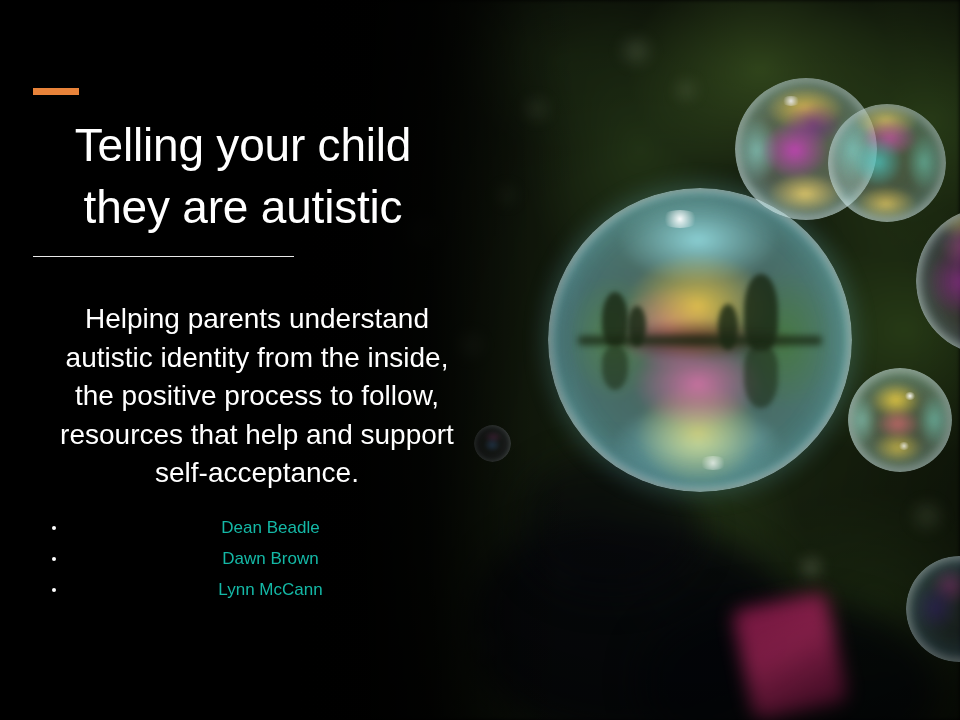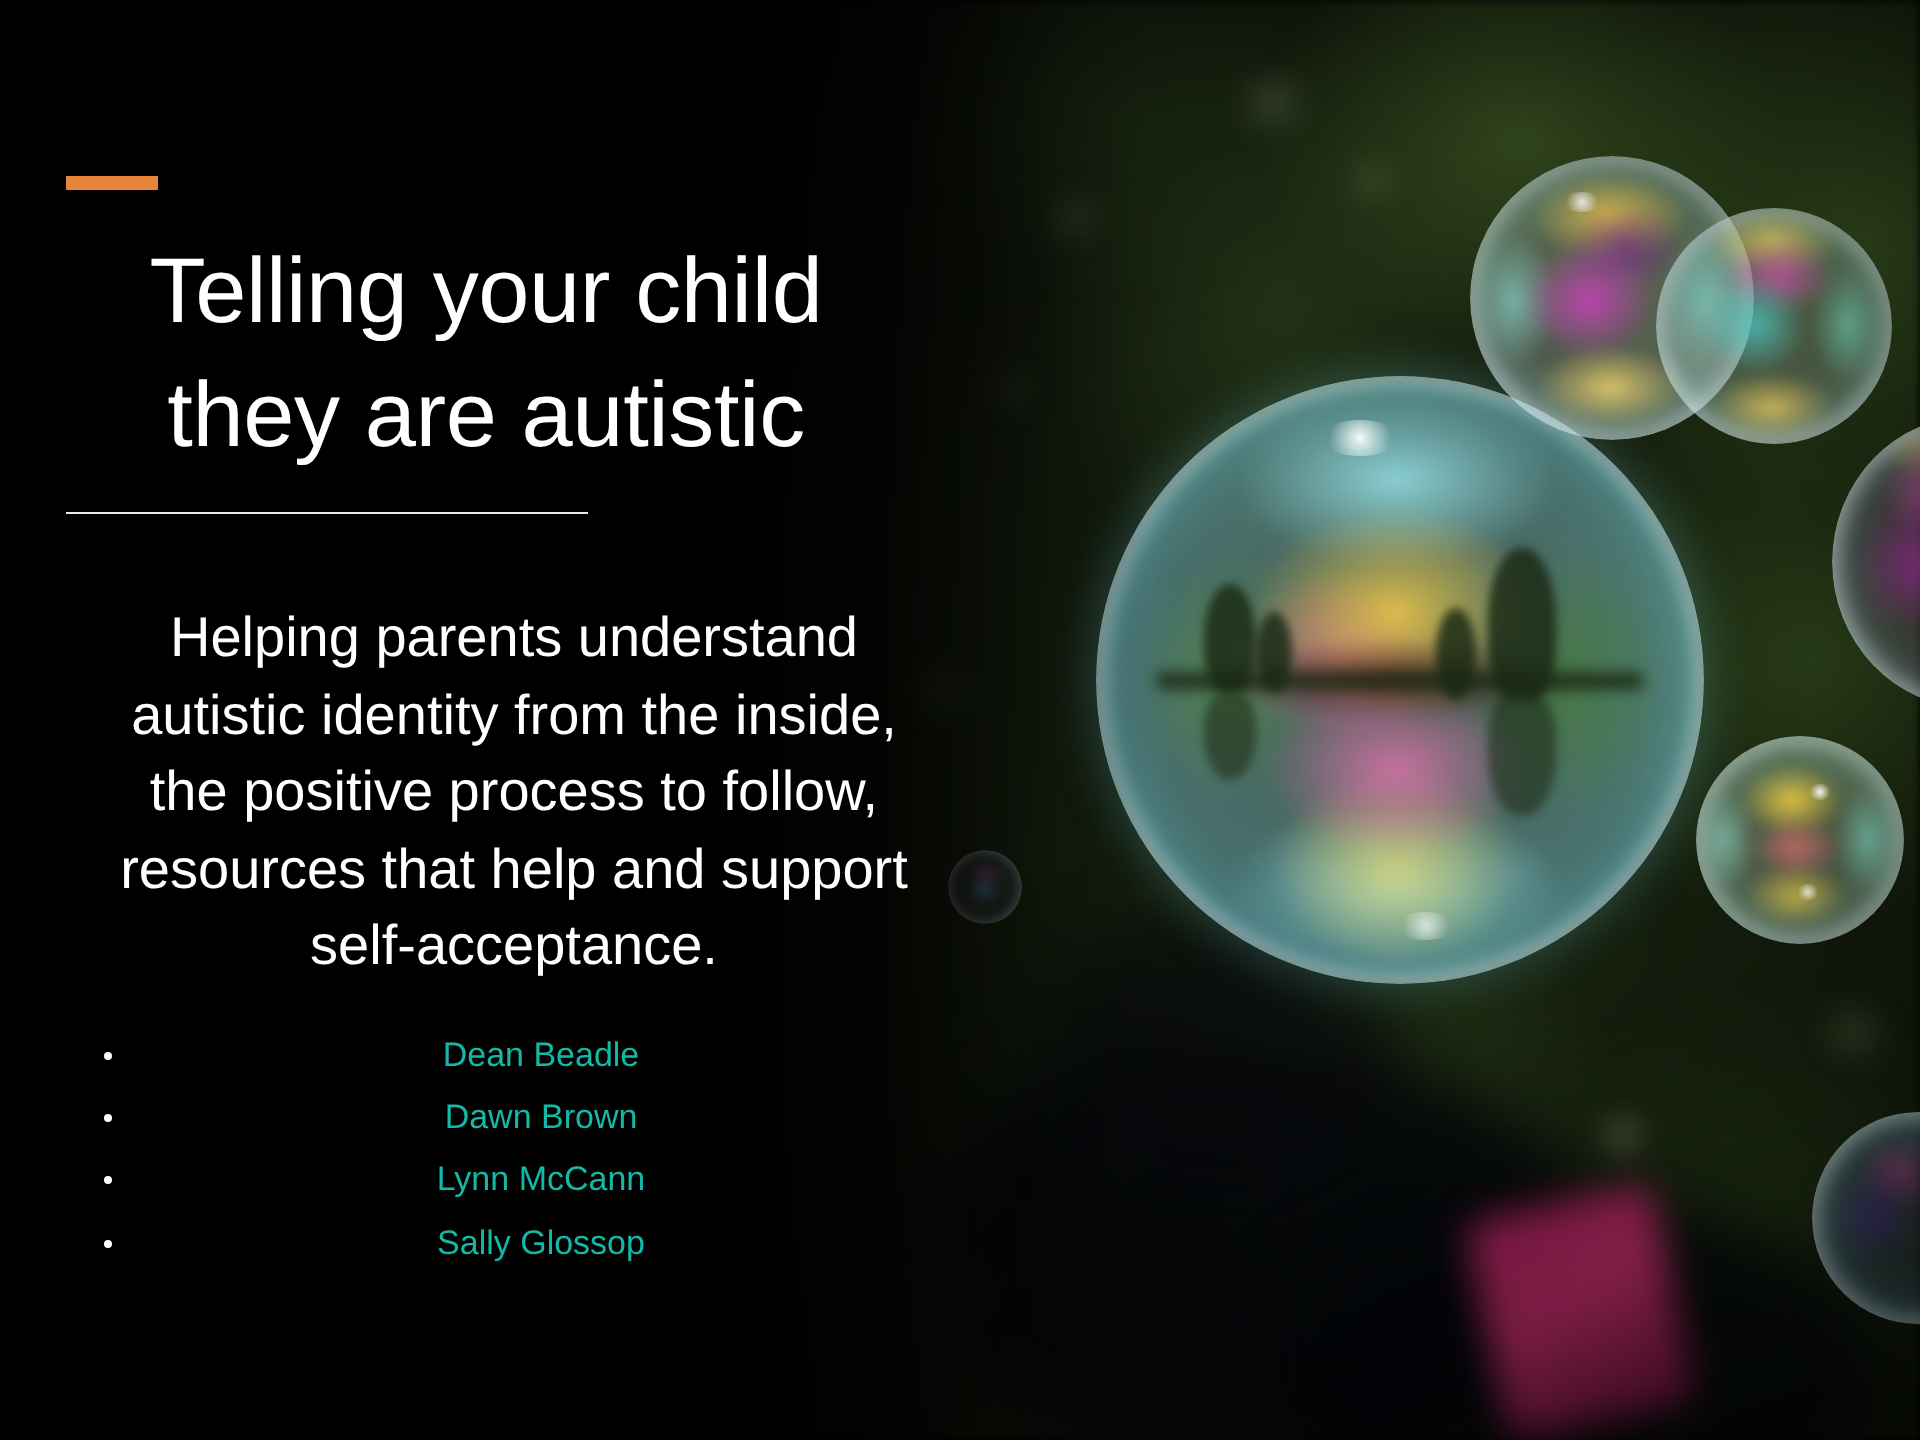--- a/index.html
+++ b/index.html
@@ -369,16 +369,15 @@
     <div id="subtitle">Helping parents understand
 autistic identity from the inside,
 the positive process to follow,
 resources that help and support
 self-acceptance.</div>
 
     <ul id="presenters">
         <li><span>Dean Beadle</span></li>
         <li><span>Dawn Brown</span></li>
         <li><span>Lynn McCann</span></li>
-        <li><span>Sally Glossop</span></li>
       </ul>
   </div>
 </div>
 
 </body></html>

